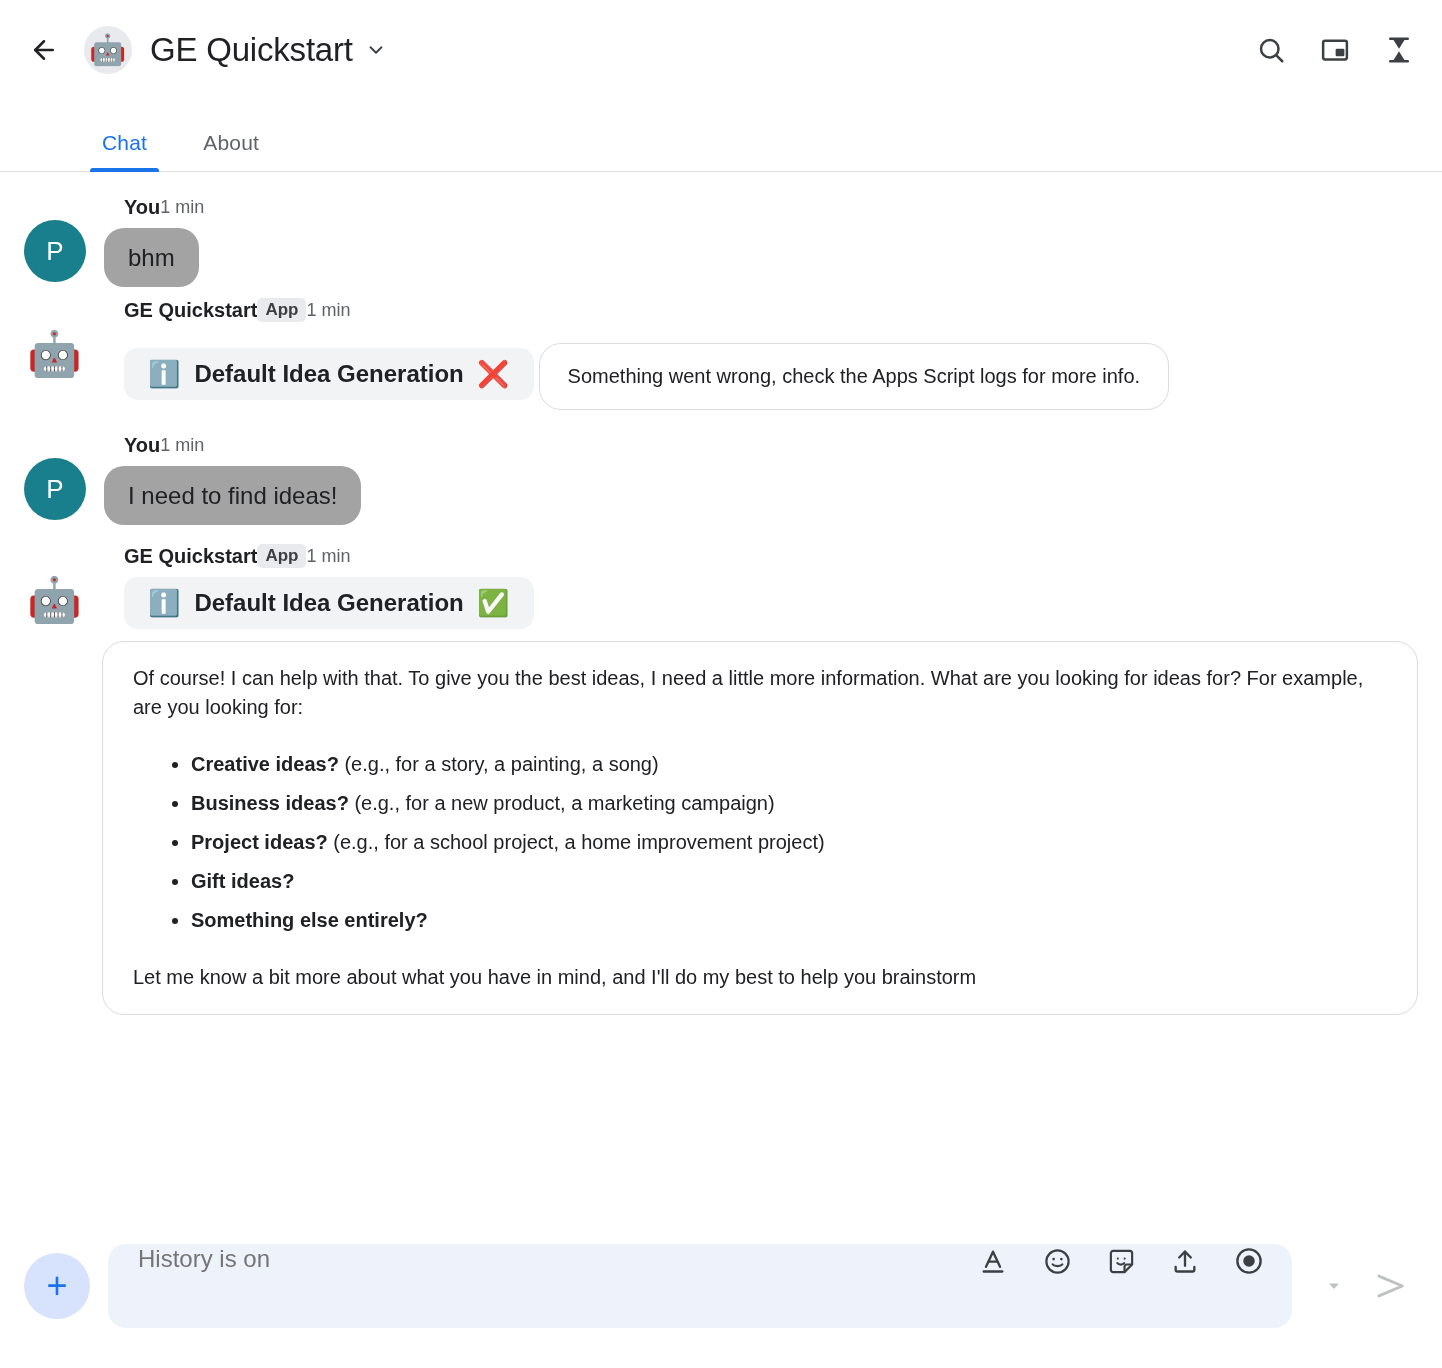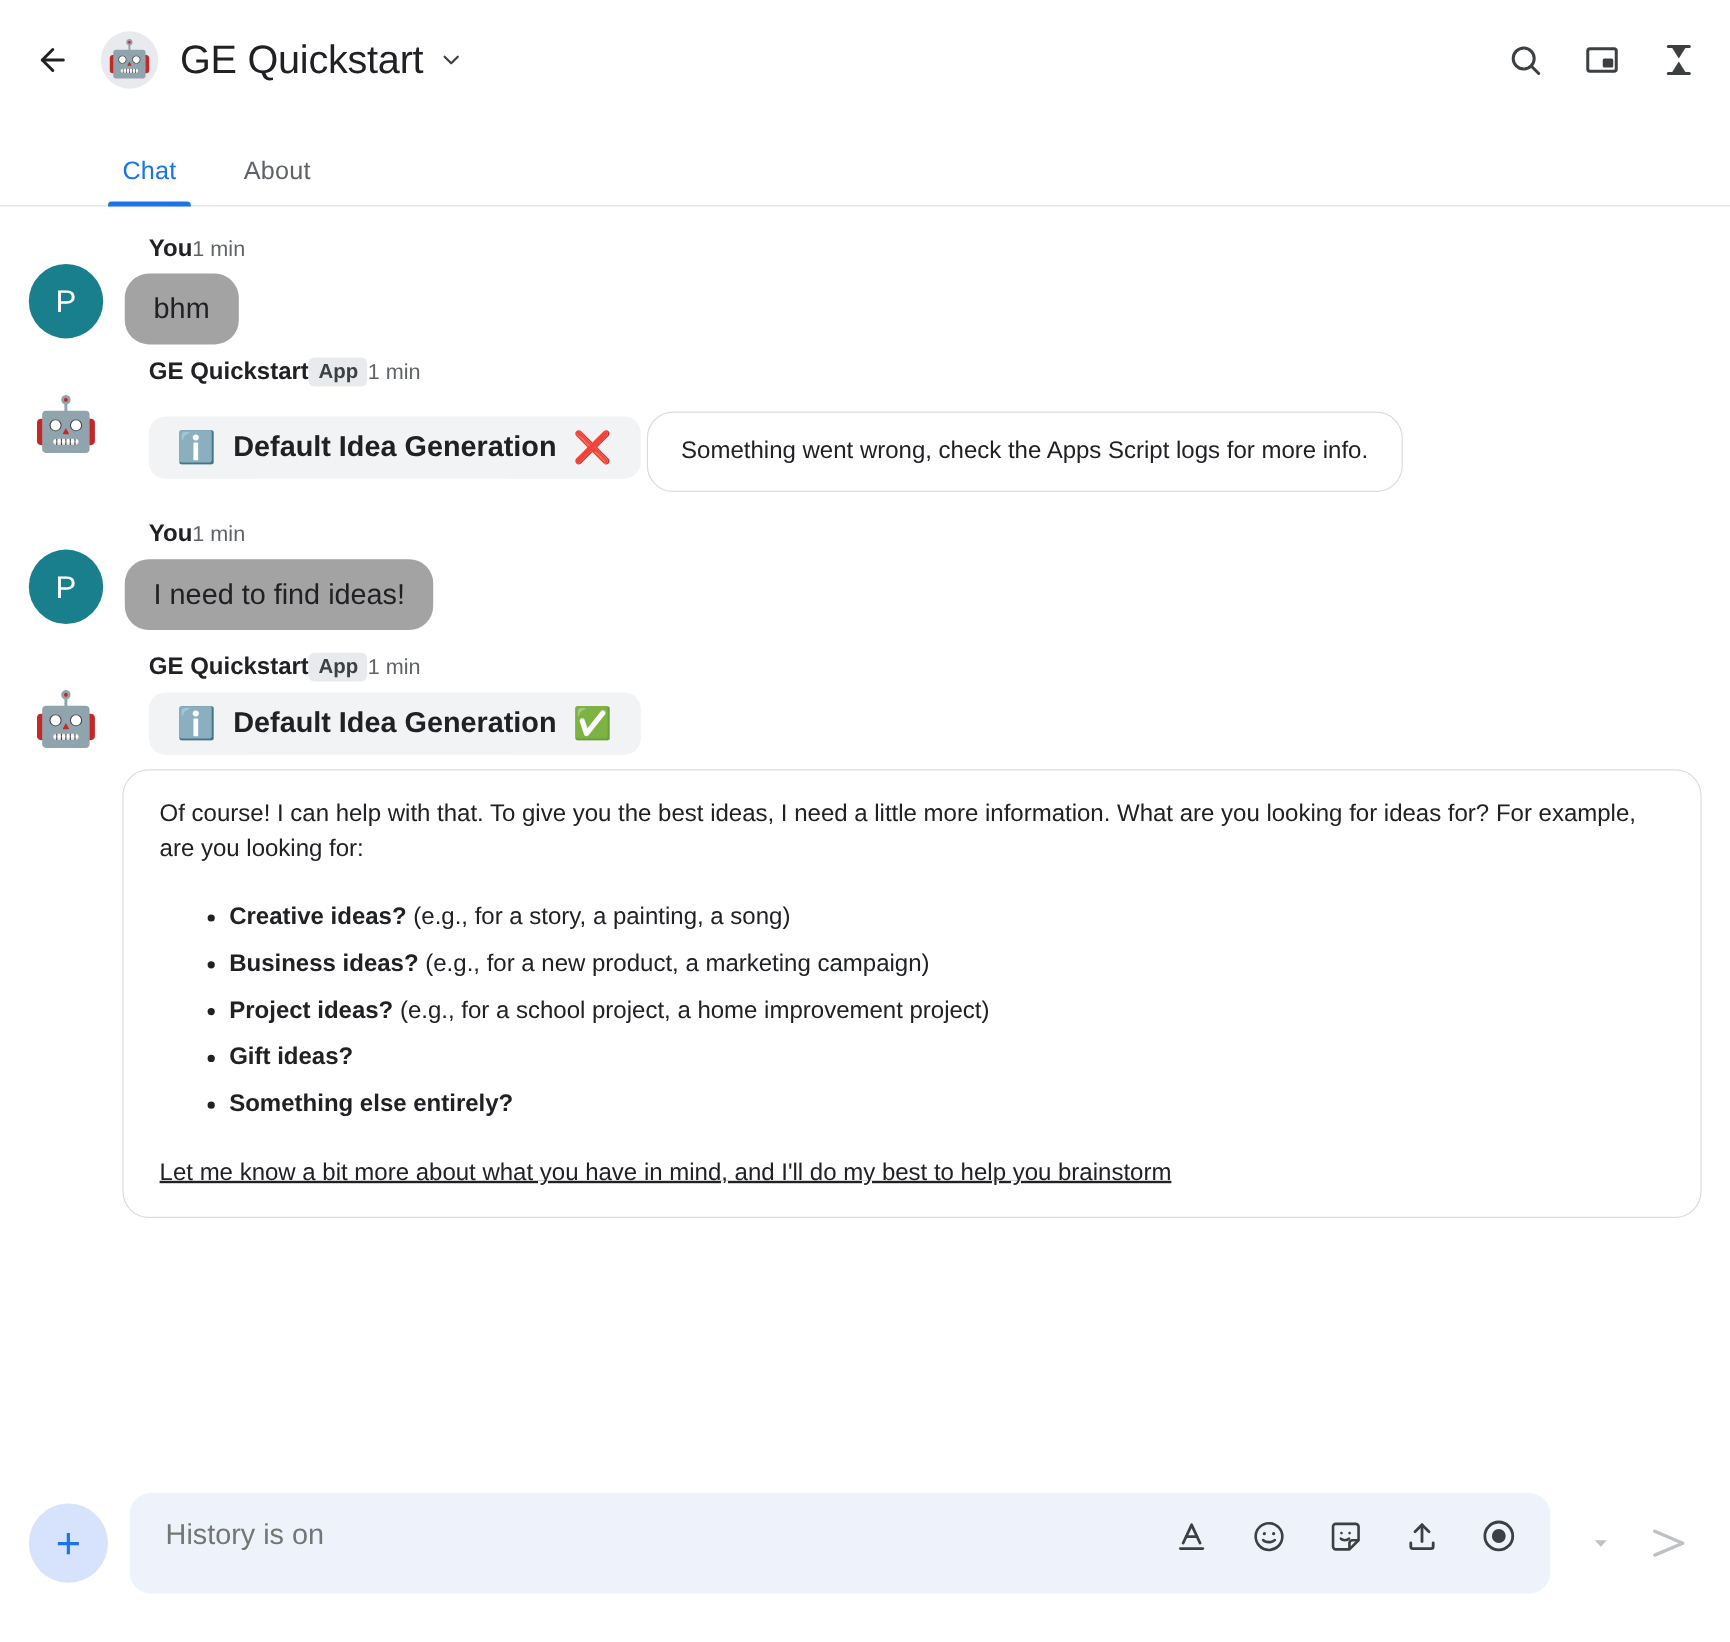--- a/index.html
+++ b/index.html
@@ -193,21 +193,21 @@
   }
   .card-body.small { display: inline-block; padding: 18px 28px; }
   .card-body p { margin: 0; }
   .card-body ul {
     margin: 28px 0 28px 0;
     padding-left: 58px;
   }
   .card-body li { margin-bottom: 10px; }
   .card-body li:last-child { margin-bottom: 0; }
   .card-body .lead { margin-bottom: 0; }
-  .card-body .tail { margin-top: 26px; text-decoration: underline; }
+  .card-body .tail { margin-top: 26px; }
   b { font-weight: 700; }
 
   
   .composer {
     flex: 0 0 auto;
     height: 140px;
     display: flex;
     align-items: center;
     padding: 0 28px 24px 24px;
     gap: 18px;
@@ -221,21 +221,21 @@
     font-size: 36px;
     cursor: pointer;
     flex: 0 0 auto;
   }
   .input-bar {
     flex: 1 1 auto;
     height: 84px;
     background: #eef2fb;
     border-radius: 18px;
     display: flex;
-    align-items: center;
+    align-items: flex-start;
     padding: 0 26px 12px 28px;
     gap: 4px;
   }
   .input-text {
     flex: 1 1 auto;
     font-size: 24px;
     color: #5f6368;
     background: transparent;
     border: none;
     outline: none;

